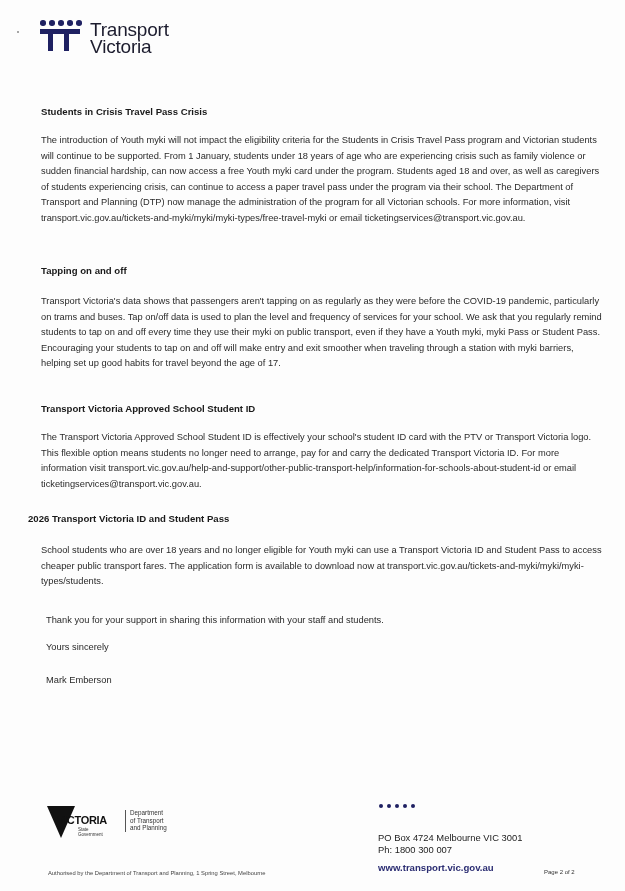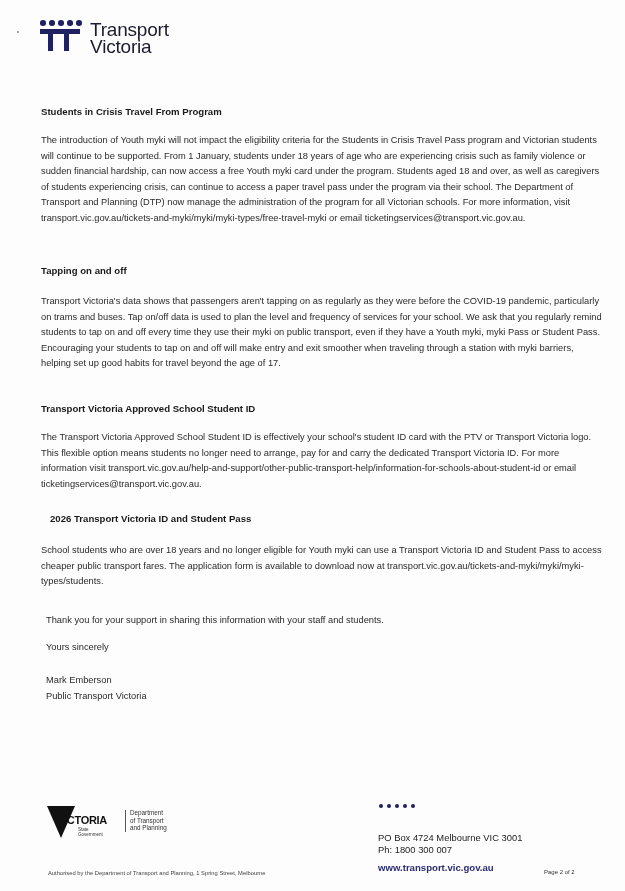--- a/index.html
+++ b/index.html
@@ -17,21 +17,21 @@
   .logo-text { margin-left:8px; font-size:19px; font-weight:normal; line-height:17px; color:#1c1c2e; margin-top:1px; letter-spacing:-0.2px; }
   .stray-dot { position:absolute; left:17px; top:31px; width:2px; height:2px; background:#888; border-radius:50%; }
   h2 { font-size:9.6px; font-weight:bold; margin:0; color:#1a1a1a; }
   p { margin:0; }
   .sec-title-1 { position:absolute; left:41px; top:106px; }
   .p1 { position:absolute; left:41px; top:133px; width:565px; }
   .sec-title-2 { position:absolute; left:41px; top:265px; }
   .p2 { position:absolute; left:41px; top:294px; width:565px; }
   .sec-title-3 { position:absolute; left:41px; top:403px; }
   .p3 { position:absolute; left:41px; top:430px; width:565px; }
-  .sec-title-4 { position:absolute; left:50px; top:513px; }
+  .sec-title-4 { position:absolute; left:28px; top:513px; }
   .p4 { position:absolute; left:41px; top:543px; width:565px; }
   .thanks { position:absolute; left:46px; top:606px;margin-top:7px; }
   .closing { position:absolute; left:46px; top:640px; }
   .sig { position:absolute; left:46px; top:673px; line-height:17px; }
   .txt { font-size:9.3px; line-height:15.6px; color:#2a2a2a; }
 
   .vic-logo { position:absolute; left:47px; top:806px; display:flex; align-items:center; }
   .vic-tri { width:0; height:0; border-left:14px solid transparent; border-right:14px solid transparent; border-top:32px solid #111; position:relative; }
   .vic-word { position:absolute; left:10px; top:8px; font-size:11px; font-weight:bold; color:#111; letter-spacing:-0.3px; white-space:nowrap; }
   .vic-sub { position:absolute; left:31px; top:21px; font-size:4.5px; line-height:5px; color:#333; white-space:nowrap; }
@@ -63,38 +63,37 @@
     <div class="bar"></div>
       <div class="leg1"></div>
       <div class="leg2"></div>
   </div>
   <div class="logo-text">
     <div>Transport</div>
     <div>Victoria</div>
   </div>
 </div>
 
-<h2 class="sec-title-1">Students in Crisis Travel From Program</h2>
+<h2 class="sec-title-1">Students in Crisis Travel Pass Crisis</h2>
 <p class="p1 txt">The introduction of Youth myki will not impact the eligibility criteria for the Students in Crisis Travel Pass program and Victorian students will continue to be supported. From 1 January, students under 18 years of age who are experiencing crisis such as family violence or sudden financial hardship, can now access a free Youth myki card under the program. Students aged 18 and over, as well as caregivers of students experiencing crisis, can continue to access a paper travel pass under the program via their school. The Department of Transport and Planning (DTP) now manage the administration of the program for all Victorian schools. For more information, visit transport.vic.gov.au/tickets-and-myki/myki/myki-types/free-travel-myki or email ticketingservices@transport.vic.gov.au.</p>
 
 <h2 class="sec-title-2">Tapping on and off</h2>
 <p class="p2 txt">Transport Victoria's data shows that passengers aren't tapping on as regularly as they were before the COVID-19 pandemic, particularly on trams and buses. Tap on/off data is used to plan the level and frequency of services for your school. We ask that you regularly remind students to tap on and off every time they use their myki on public transport, even if they have a Youth myki, myki Pass or Student Pass. Encouraging your students to tap on and off will make entry and exit smoother when traveling through a station with myki barriers, helping set up good habits for travel beyond the age of 17.</p>
 
 <h2 class="sec-title-3">Transport Victoria Approved School Student ID</h2>
 <p class="p3 txt">The Transport Victoria Approved School Student ID is effectively your school's student ID card with the PTV or Transport Victoria logo. This flexible option means students no longer need to arrange, pay for and carry the dedicated Transport Victoria ID. For more information visit transport.vic.gov.au/help-and-support/other-public-transport-help/information-for-schools-about-student-id or email ticketingservices@transport.vic.gov.au.</p>
 
 <h2 class="sec-title-4">2026 Transport Victoria ID and Student Pass</h2>
 <p class="p4 txt">School students who are over 18 years and no longer eligible for Youth myki can use a Transport Victoria ID and Student Pass to access cheaper public transport fares. The application form is available to download now at transport.vic.gov.au/tickets-and-myki/myki/myki-types/students.</p>
 
 <p class="thanks txt">Thank you for your support in sharing this information with your staff and students.</p>
 <p class="closing txt">Yours sincerely</p>
 
 <div class="sig txt">
   <div>Mark Emberson</div>
-  <div>Public Transport Victoria</div>
 </div>
 
 <div class="vic-logo">
   <div class="vic-tri"></div>
   <div class="vic-word">VICTORIA</div>
   <div class="vic-sub">
     <div>State</div>
     <div>Government</div>
   </div>
   <div class="vic-divider"></div>

